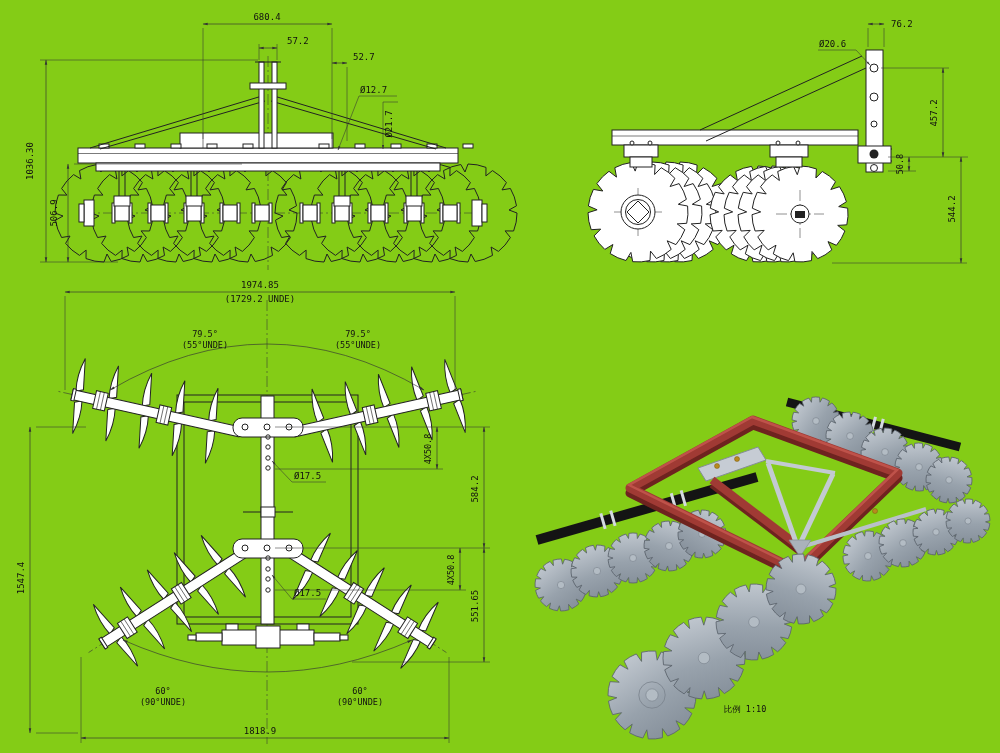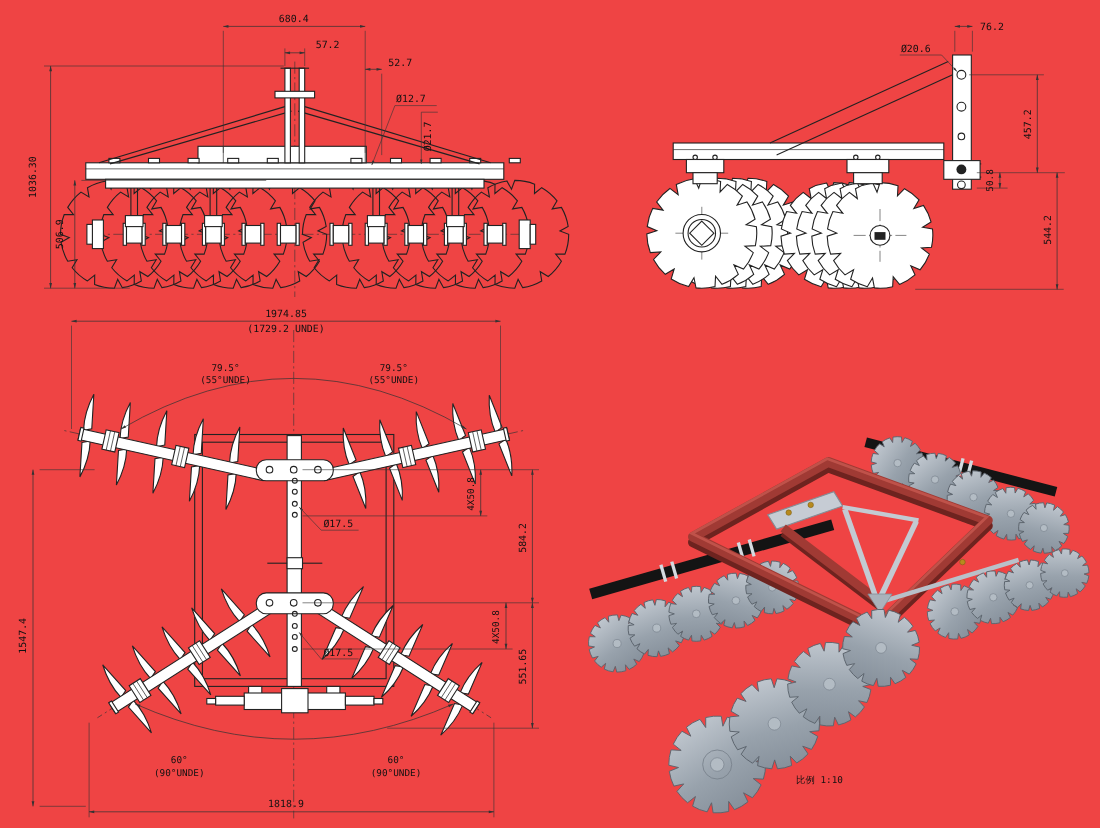--- a/index.html
+++ b/index.html
@@ -1,16 +1,16 @@
 <!DOCTYPE html>
 <html><head>
 <meta charset="utf-8">
 <style>
   html,body{margin:0;padding:0;background:#ffffff;}
-  .stage{position:relative;width:1000px;height:753px;background:#ef4444;overflow:hidden;
+  .stage{position:relative;width:1000px;height:753px;background:#84cc16;overflow:hidden;
          font-family:"DejaVu Sans Mono","Liberation Mono",monospace;}
   svg{display:block}
   
   .ln {stroke:#222;stroke-width:1;fill:none}
   .lnf{stroke:#222;stroke-width:1;fill:none}
   .lnt{stroke:#222;stroke-width:.6;fill:none}
   .wf {fill:#fff;stroke:#222;stroke-width:1}
   .cl {stroke:#333;stroke-width:.55;fill:none;stroke-dasharray:11 3 2 3}
   .dim{stroke:#333;stroke-width:.65;fill:none}
   .ext{stroke:#333;stroke-width:.55;fill:none}

